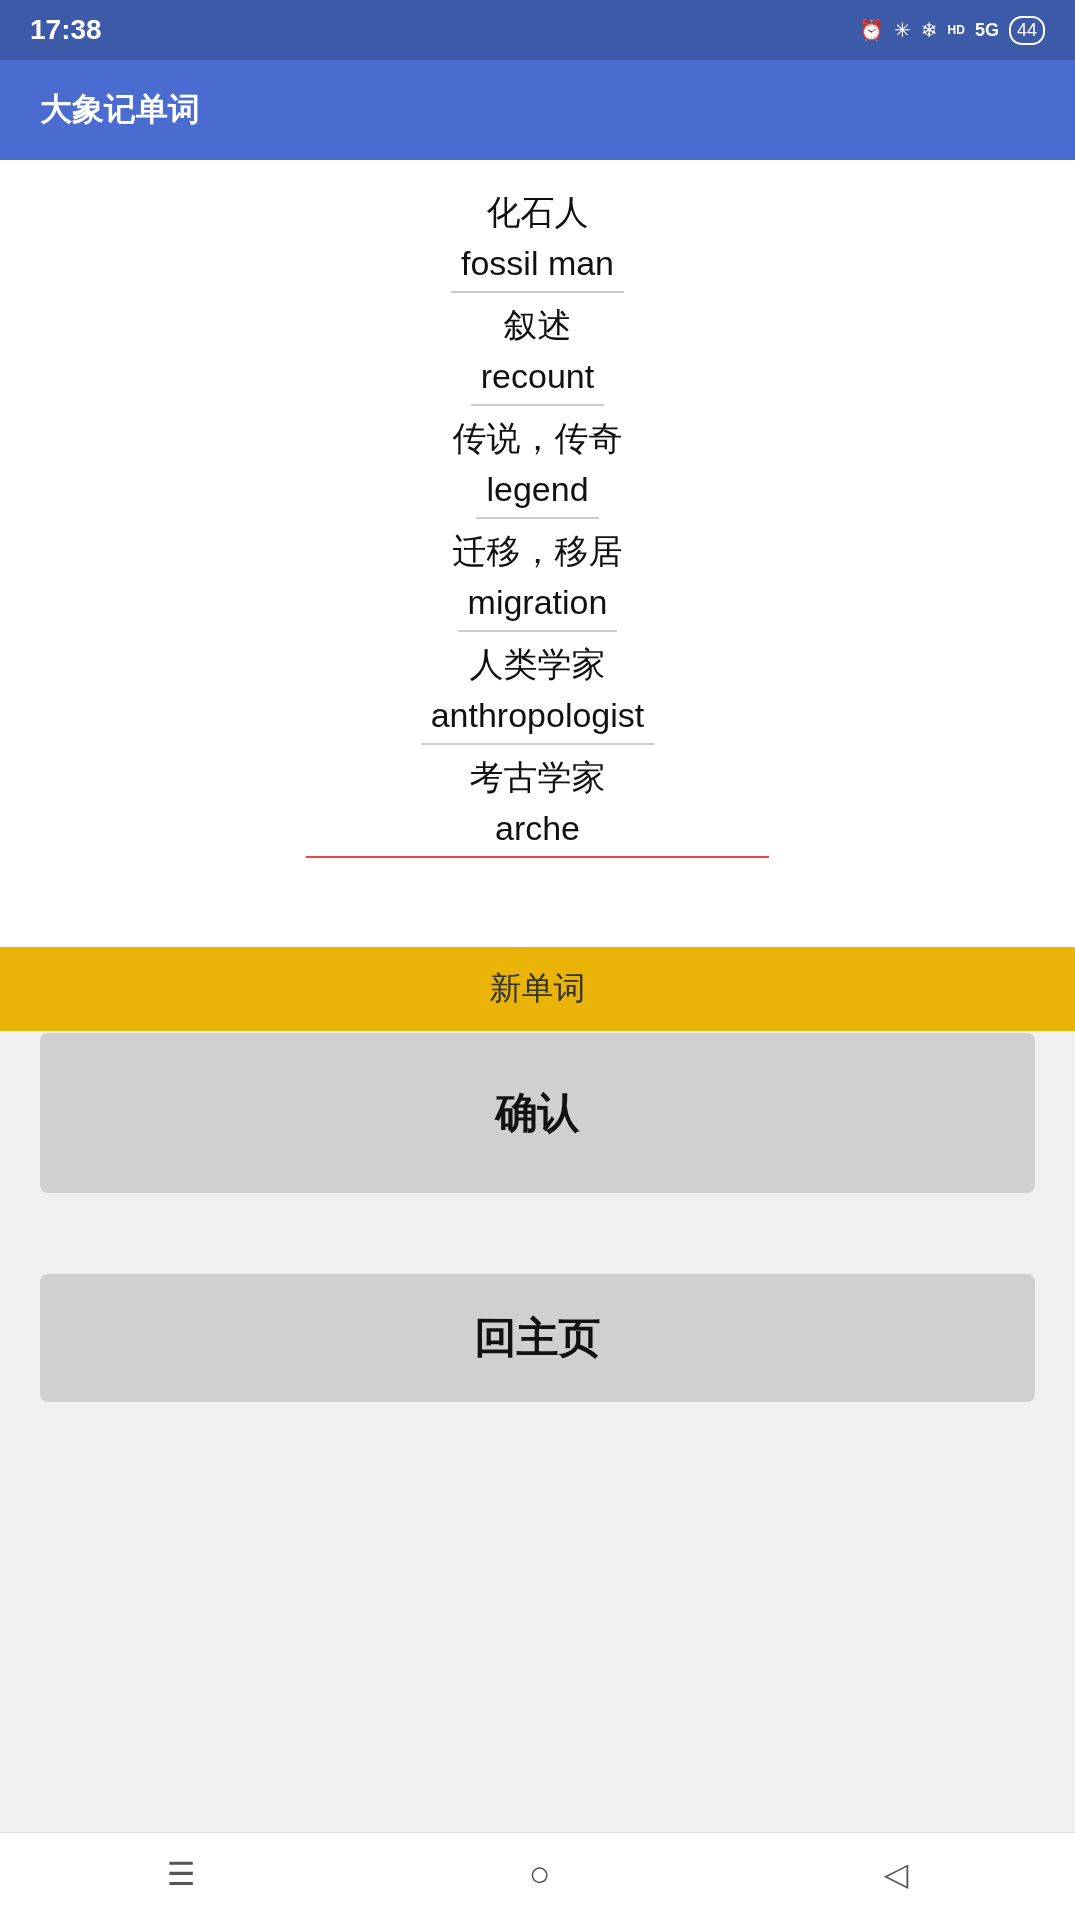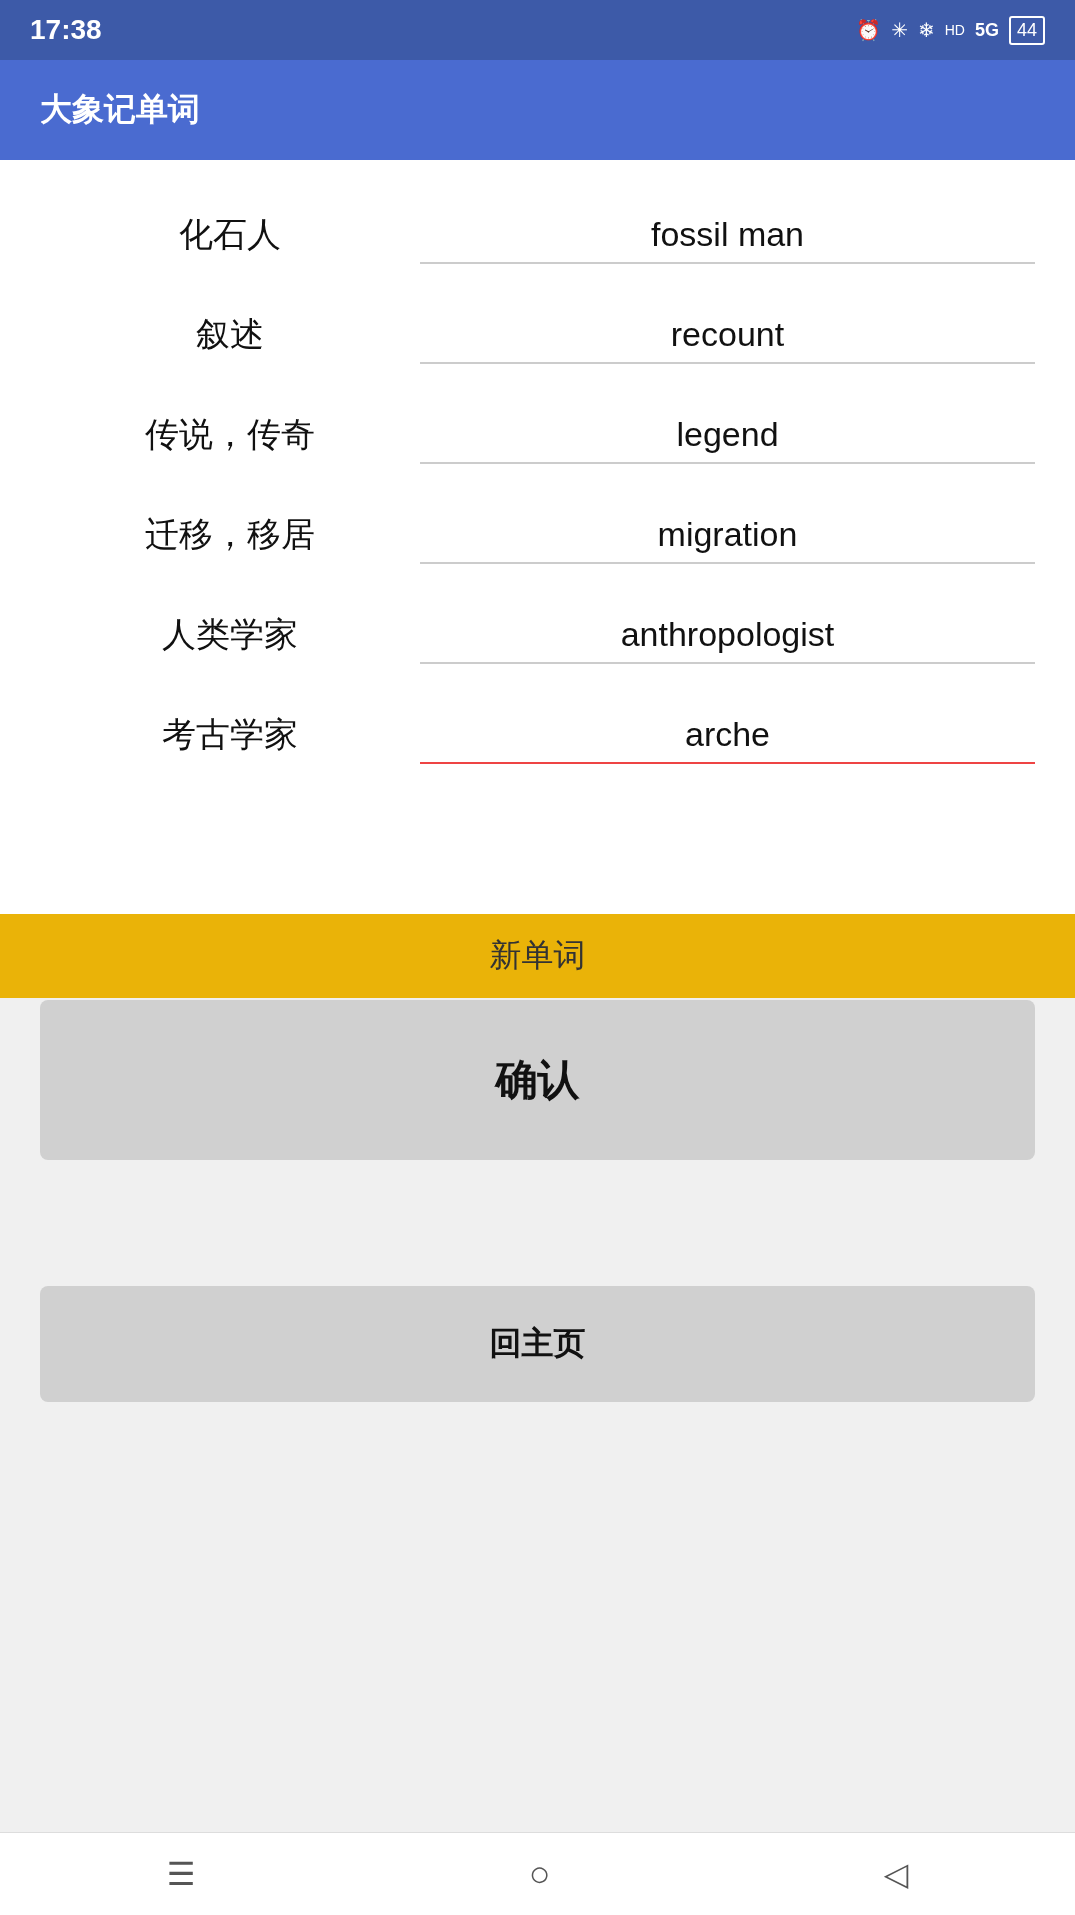--- a/index.html
+++ b/index.html
@@ -56,20 +56,21 @@
       flex: 1;
       padding: 30px 40px;
     }
 
     
     .word-row {
       display: flex;
       align-items: center;
       margin-bottom: 10px;
       min-height: 90px;
+      flex-direction: column;
     }
 
     .chinese-label {
       width: 380px;
       text-align: center;
       font-size: 34px;
       color: #111;
       flex-shrink: 0;
     }
 
@@ -130,21 +131,21 @@
     }
 
     .btn-home {
       display: block;
       width: calc(100% - 80px);
       margin: 30px 40px;
       background: #d0d0d0;
       border: none;
       border-radius: 8px;
       padding: 36px 20px;
-      font-size: 32px;
+      font-size: 42px;
       font-weight: bold;
       color: #111;
       cursor: pointer;
     }
 
     
     .bottom-nav {
       background: white;
       display: flex;
       justify-content: space-around;
@@ -167,23 +168,23 @@
   </style>
 </head>
 <body>
 
 <div class="status-bar">
   <span class="status-time">17:38</span>
   <div class="status-icons">
     <span>⏰</span>
     <span>✳</span>
     <span>❄</span>
-    <span style="font-size:14px;font-weight:normal;">HD</span>
+    <span style="font-size:12px;font-weight:bold;">HD</span>
     <span style="font-size:18px;font-weight:bold;">5G</span>
-    <span style="border:2px solid white;padding:2px 6px;font-size:18px;border-radius:3px;">44</span>
+    <span style="border:2px solid white;padding:2px 6px;font-size:18px;border-radius:13px;">44</span>
   </div>
 </div>
 
 <div class="header">
   <span>大象记单词</span>
 </div>
 
 <div class="main-content">
 
   <div id="word-rows-container">

